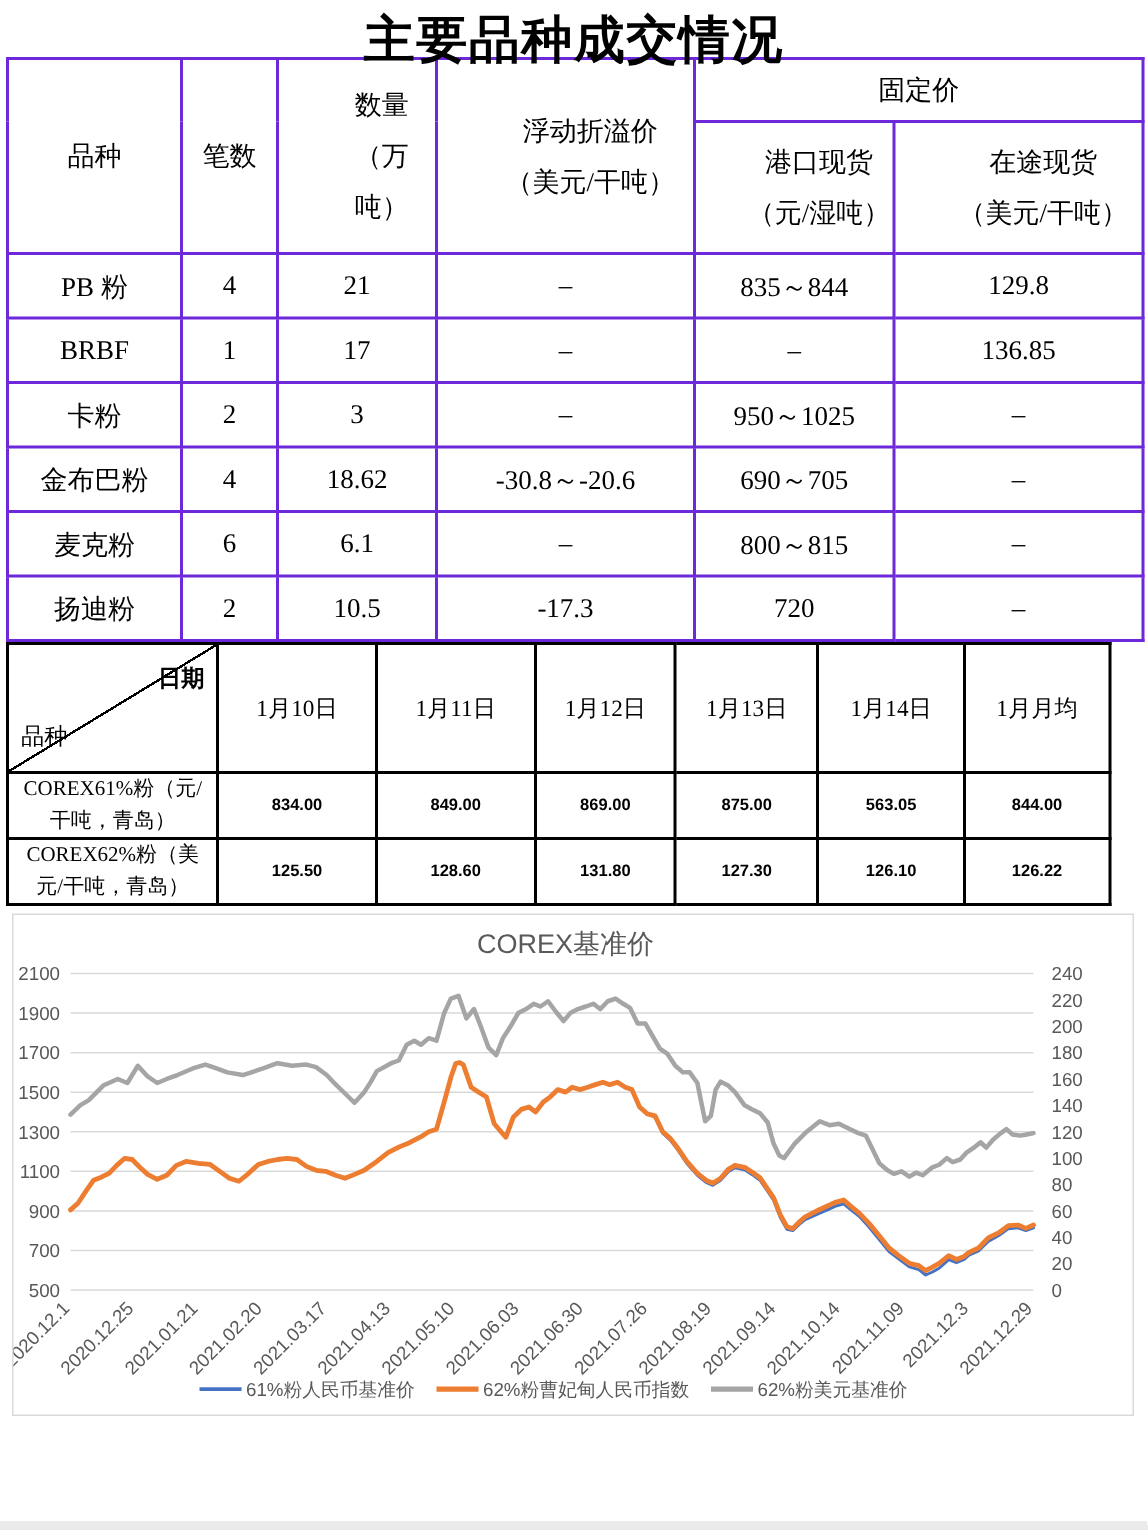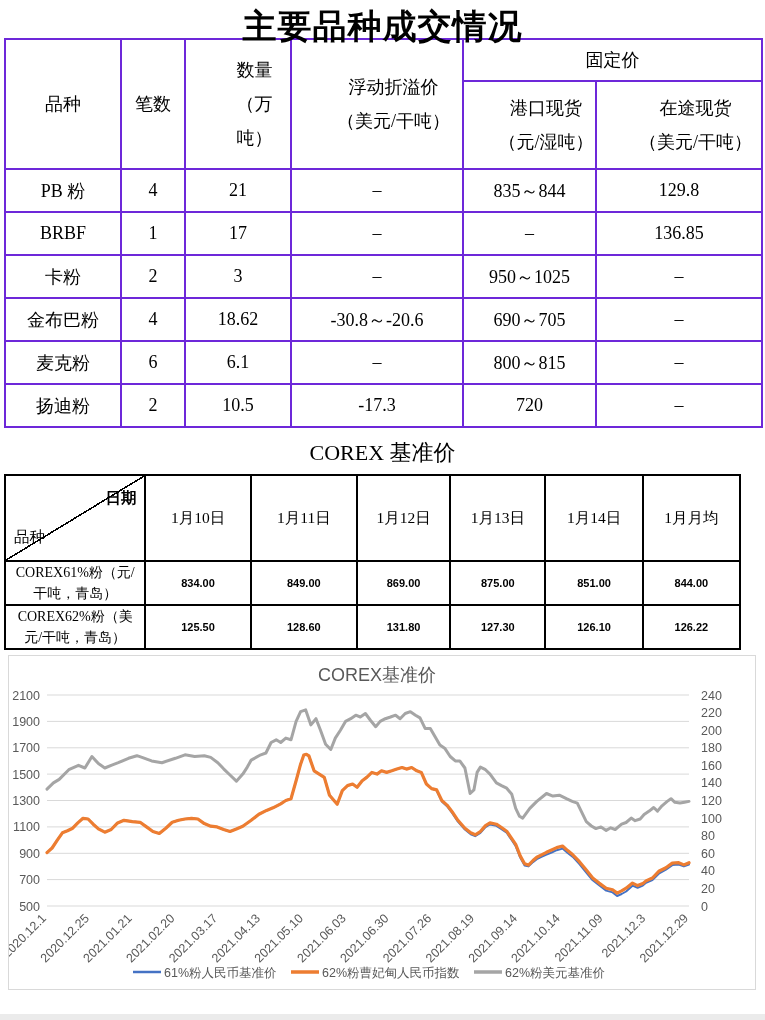--- a/index.html
+++ b/index.html
@@ -113,21 +113,20 @@
       <td>扬迪粉</td>
           <td>2</td>
           <td>10.5</td>
           <td>-17.3</td>
           <td>720</td>
           <td>–</td>
     </tr>
   </tbody>
     </table>
 
-  <div id="subtitle">COREX 基准价</div>
 
   <table id="t2">
     <colgroup>
         <col style="width:140px">
         <col style="width:105px">
         <col style="width:106px">
         <col style="width:93px">
         <col style="width:95px">
         <col style="width:97px">
         <col style="width:97px">
@@ -144,21 +143,21 @@
       <td>1月13日</td>
       <td>1月14日</td>
       <td>1月月均</td>
     </tr>
     <tr class="dr">
       <td class="lbl">COREX61%粉（元/干吨，青岛）</td>
       <td class="num">834.00</td>
       <td class="num">849.00</td>
       <td class="num">869.00</td>
       <td class="num">875.00</td>
-      <td class="num">851.00</td>
+      <td class="num">563.05</td>
       <td class="num">844.00</td>
     </tr>
     <tr class="dr">
       <td class="lbl">COREX62%粉（美元/干吨，青岛）</td>
       <td class="num">125.50</td>
       <td class="num">128.60</td>
       <td class="num">131.80</td>
       <td class="num">127.30</td>
       <td class="num">126.10</td>
       <td class="num">126.22</td>

